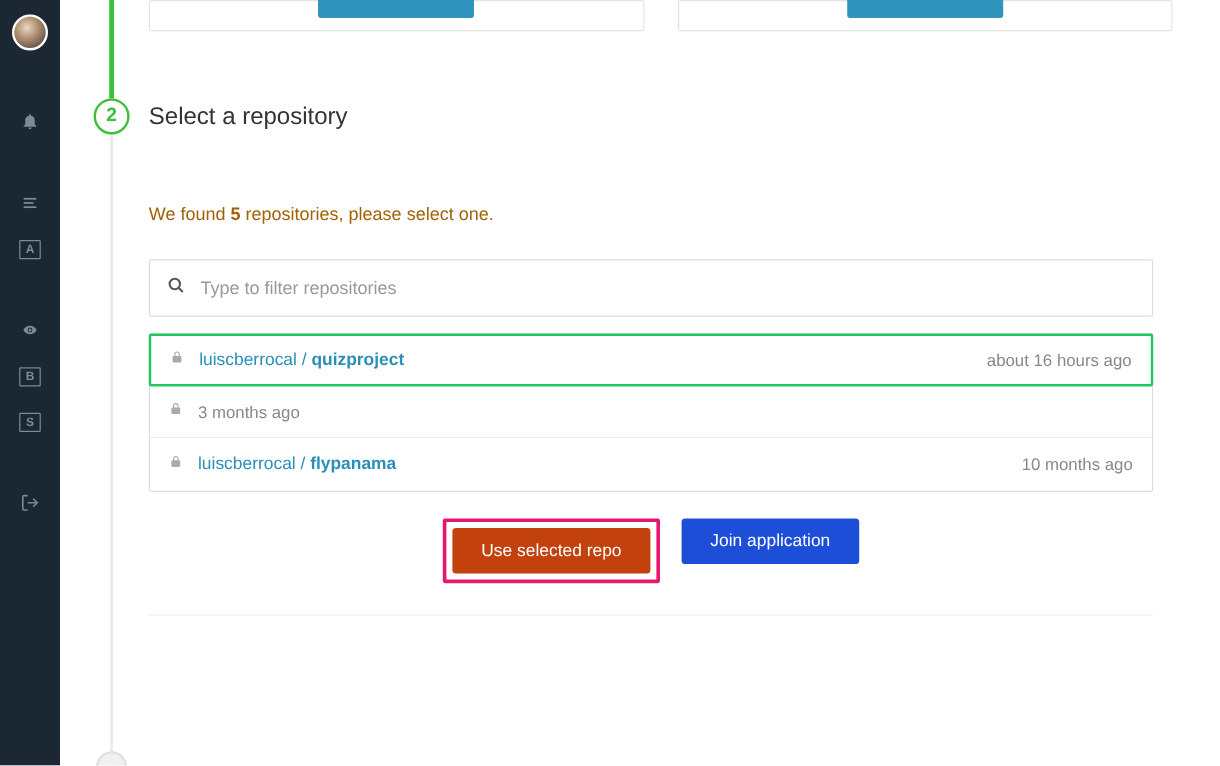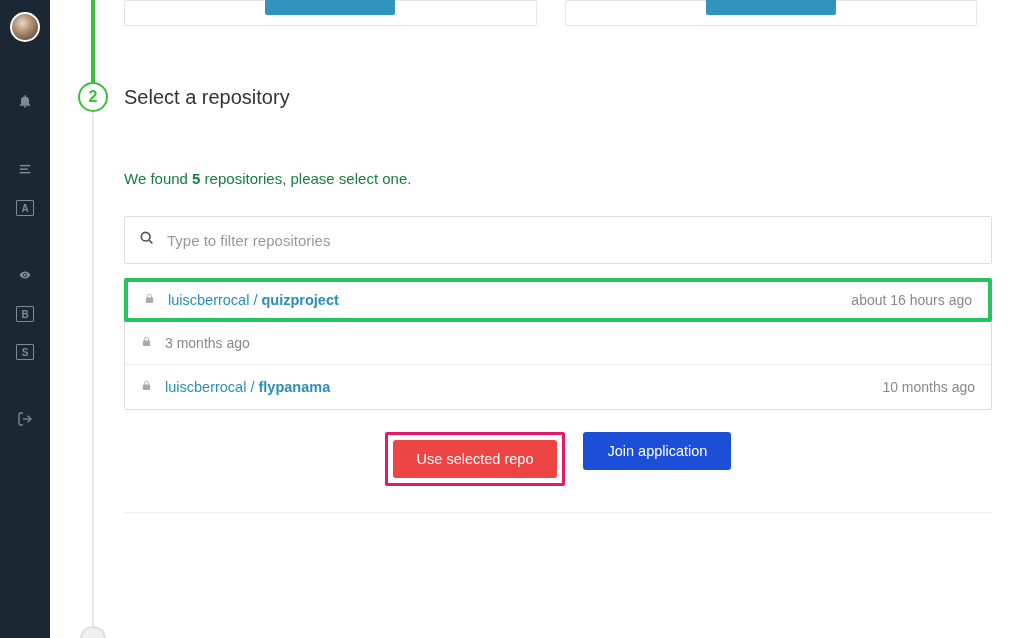--- a/index.html
+++ b/index.html
@@ -13,45 +13,45 @@
 
     .timeline { position: absolute; left: 92px; top: 0; bottom: 0; width: 2px; background: #e8e8e8; }
     .timeline-green { position: absolute; left: 91px; top: 0; width: 4px; height: 82px; background: #3dbf3d; }
 
     .top-cards { position: absolute; left: 124px; top: 0; right: 40px; display: flex; gap: 28px; }
     .top-card { flex: 1; border: 1px solid #e4e4e4; border-radius: 2px; height: 26px; background: #fff; position: relative; }
     .top-btn { position: absolute; top: -22px; left: 50%; transform: translateX(-50%); width: 130px; height: 36px; background: #3094bf; border-radius: 2px; }
 
     .step-circle { position: absolute; left: 78px; top: 82px; width: 30px; height: 30px; border-radius: 50%; border: 2px solid #3dbf3d; background: #fff; color: #3dbf3d; font-weight: 600; font-size: 16px; display: flex; align-items: center; justify-content: center; }
 
-    .content { position: absolute; left: 124px; top: 86px; right: 25px; }
+    .content { position: absolute; left: 124px; top: 86px; right: 56px; }
 
     .heading { font-size: 20px; font-weight: 400; color: #333; margin-bottom: 56px; }
-    .intro-line { font-size: 15px; color: #15803d; line-height: 1.8; }
+    .intro-line { font-size: 15px; color: #a16207; line-height: 1.8; }
     .intro-line b { font-weight: 700; }
 
     .wercker-badge { display: inline-flex; align-items: center; justify-content: center; width: 16px; height: 18px; vertical-align: -3px; }
 
     .filter-box { margin-top: 24px; border: 1px solid #ddd; border-radius: 2px; height: 48px; display: flex; align-items: center; padding: 0 14px; gap: 12px; }
     .filter-input { border: none; outline: none; font-size: 15px; flex: 1; color: #14532d; }
     .filter-input::placeholder { color: #999; }
 
     .repo-list { margin-top: 14px; border: 1px solid #ddd; border-radius: 2px; }
     .repo-row { display: flex; align-items: center; padding: 0 16px; height: 44px; border-bottom: 1px solid #eee; cursor: pointer; }
     .repo-row:last-child { border-bottom: none; }
-    .repo-row.selected { border: 4px solid #22c55e; margin: -1px; border-radius: 2px; align-items: center; }
+    .repo-row.selected { border: 2px solid #22c55e; margin: -1px; border-radius: 2px; align-items: center; }
     .repo-lock { width: 12px; color: #aaa; margin-right: 12px; flex-shrink: 0; }
     .repo-name { color: #2a8fb8; font-size: 14.5px; font-weight: 400; flex: 1; }
     .repo-name .slash { color: #2a8fb8; }
     .repo-name .repo-bold { font-weight: 700; }
     .repo-time { color: #888; font-size: 14px; }
 
     .actions { display: flex; justify-content: center; gap: 18px; margin-top: 22px; margin-bottom: 26px; }
     .btn { height: 38px; padding: 0 24px; border: none; border-radius: 3px; font-size: 14.5px; color: #fff; cursor: pointer; display: flex; align-items: center; }
-    .btn-primary { background: #ef4444; position: relative; }
+    .btn-primary { background: #c2410c; position: relative; }
     .btn-primary-wrap { border: 3px solid #e6186e; padding: 5px; border-radius: 2px; }
     .btn-secondary { background: #1d4ed8; }
 
     .divider { border: none; border-top: 1px solid #eee; }
 
     .end-circle { position: absolute; left: 80px; top: 626px; width: 26px; height: 26px; border-radius: 50%; background: #f0f0f0; border: 2px solid #e0e0e0; }
   </style>
 </head>
 <body>
 

